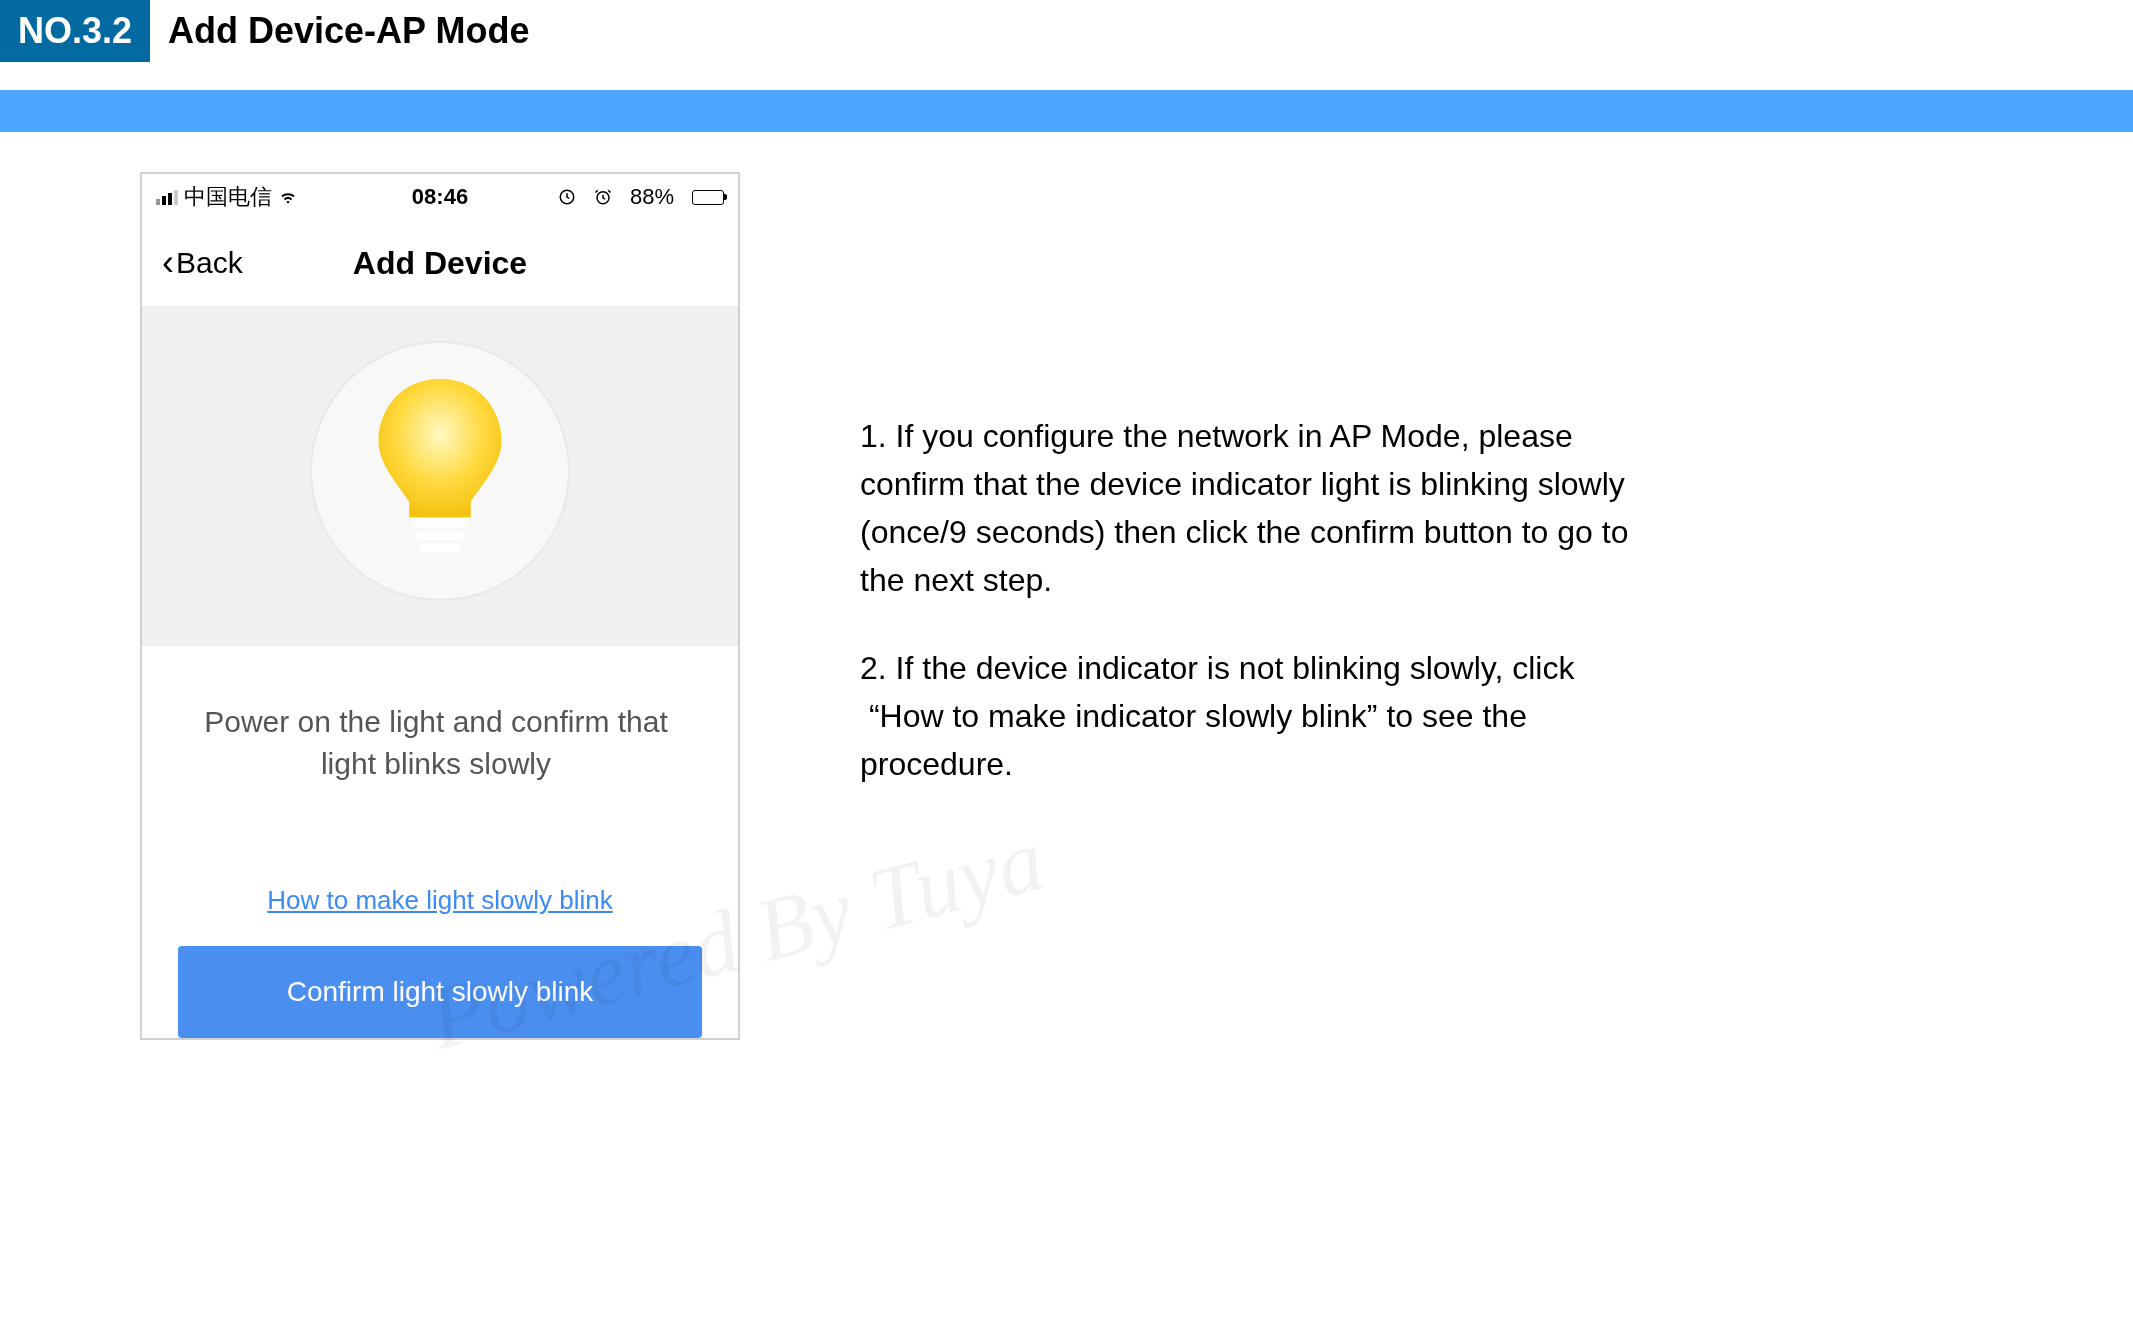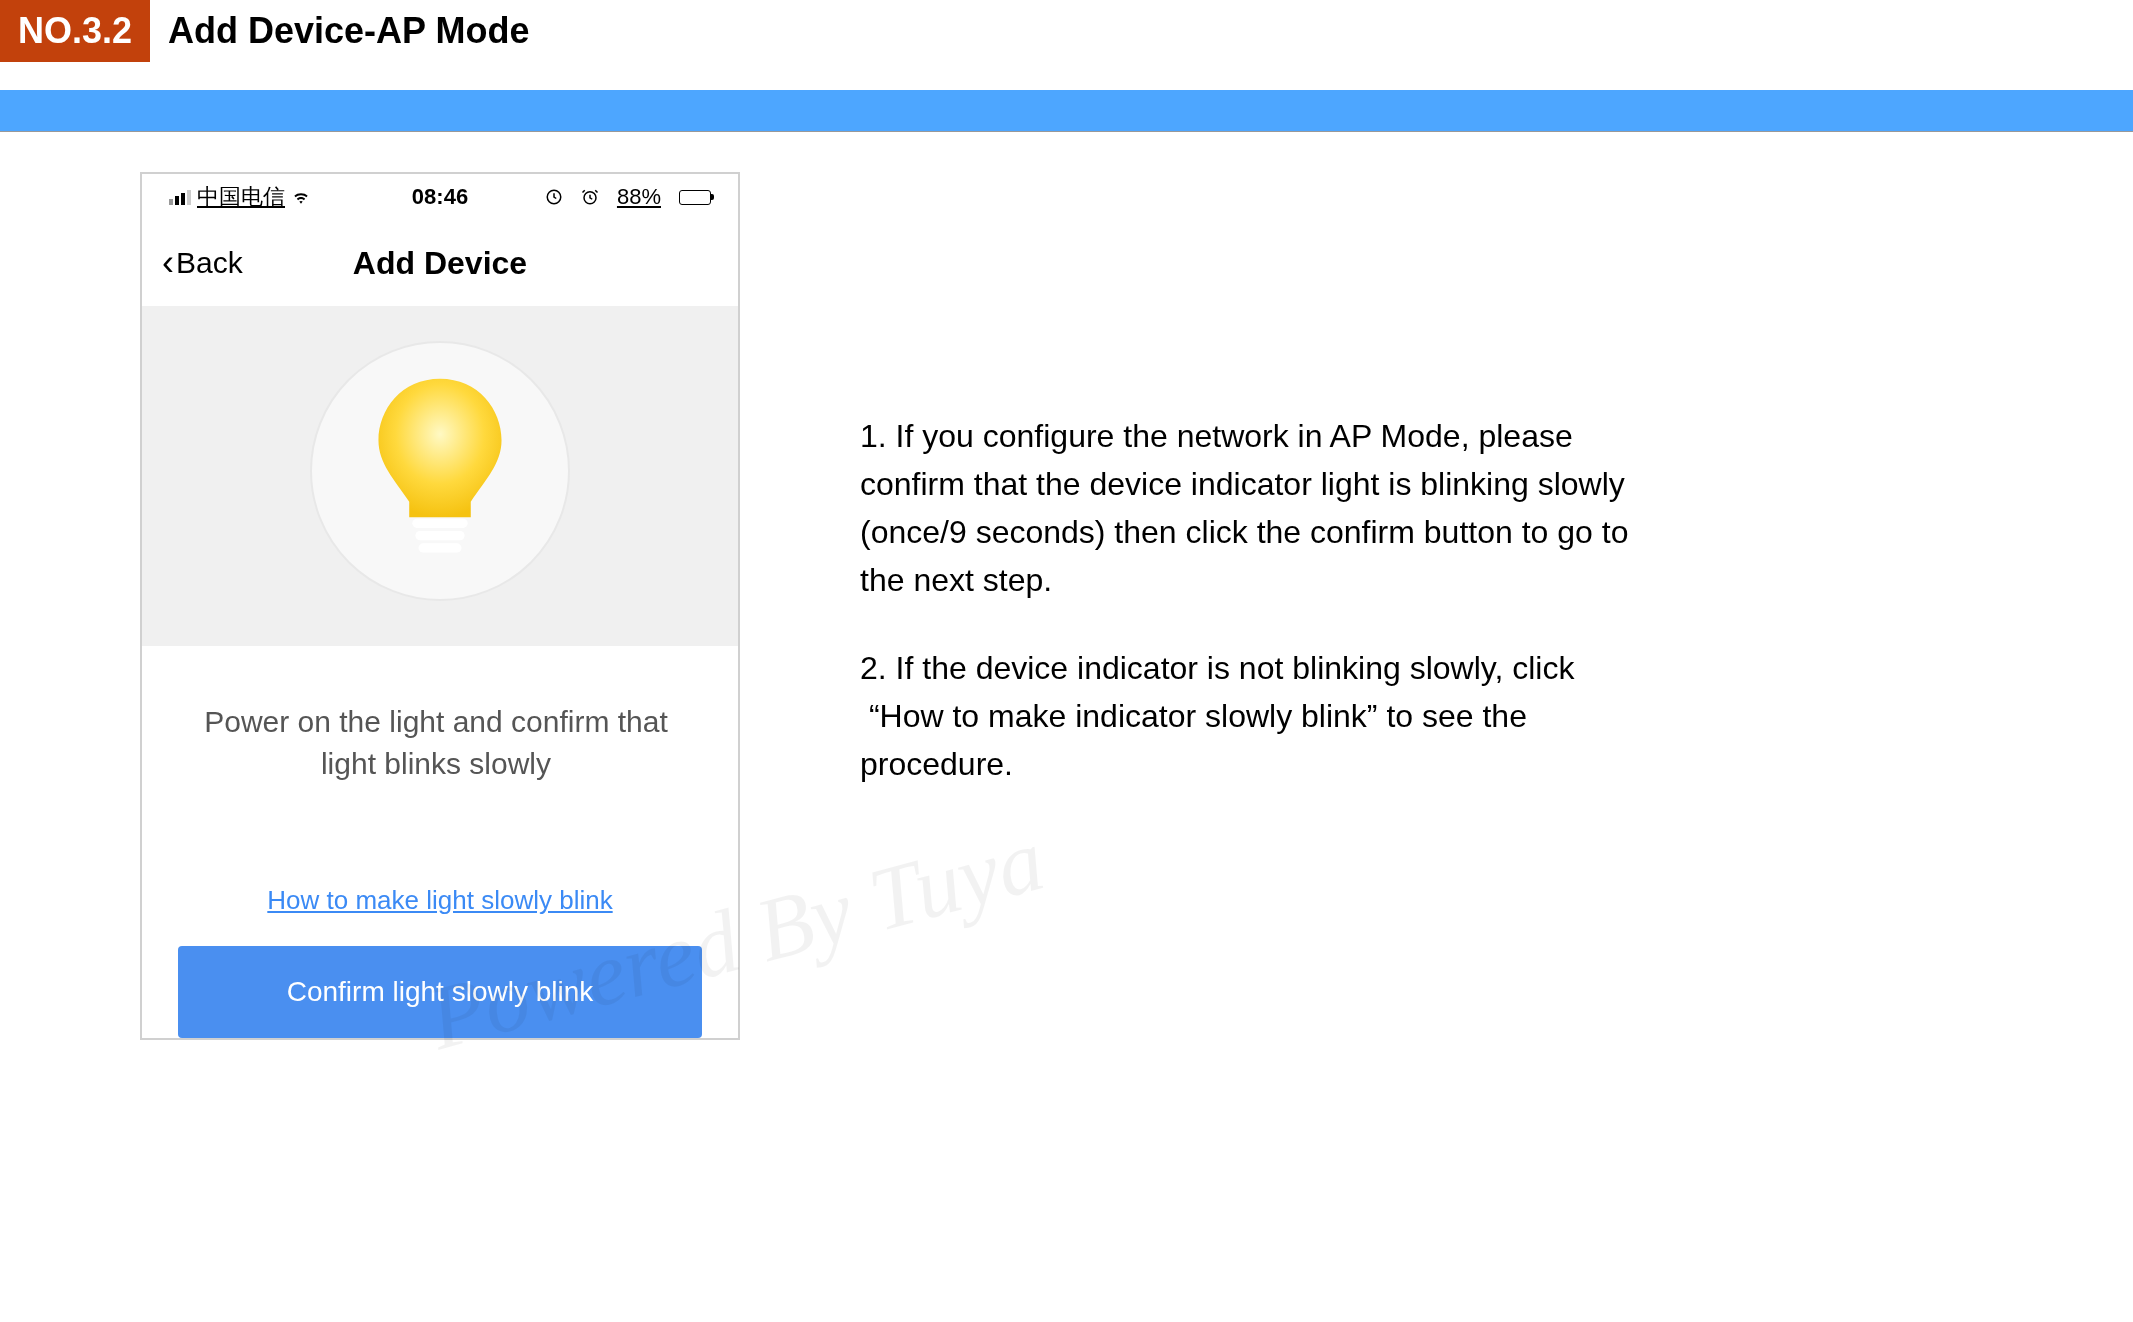--- a/index.html
+++ b/index.html
@@ -13,21 +13,21 @@
       width: 2133px;
       height: 1322px;
       position: relative;
     }
     .header-section {
       display: flex;
       align-items: center;
       padding: 0;
     }
     .section-number {
-      background: #c2410c;
+      background: #0369a1;
       color: #ffffff;
       font-size: 36px;
       font-weight: bold;
       padding: 10px 18px;
       display: inline-block;
     }
     .section-title {
       font-size: 36px;
       font-weight: bold;
       color: #000000;
@@ -49,26 +49,25 @@
     .phone-frame {
       width: 600px;
       border: 2px solid #d0d0d0;
       background: #ffffff;
       position: relative;
     }
     .status-bar {
       display: flex;
       align-items: center;
       justify-content: space-between;
-      padding: 8px 27px;
+      padding: 8px 14px;
       font-size: 22px;
       font-weight: 500;
       color: #000;
       background: #fff;
-      text-decoration: underline;
     }
     .status-left {
       display: flex;
       align-items: center;
       gap: 6px;
     }
     .signal-bars {
       display: inline-flex;
       align-items: flex-end;
       gap: 2px;

